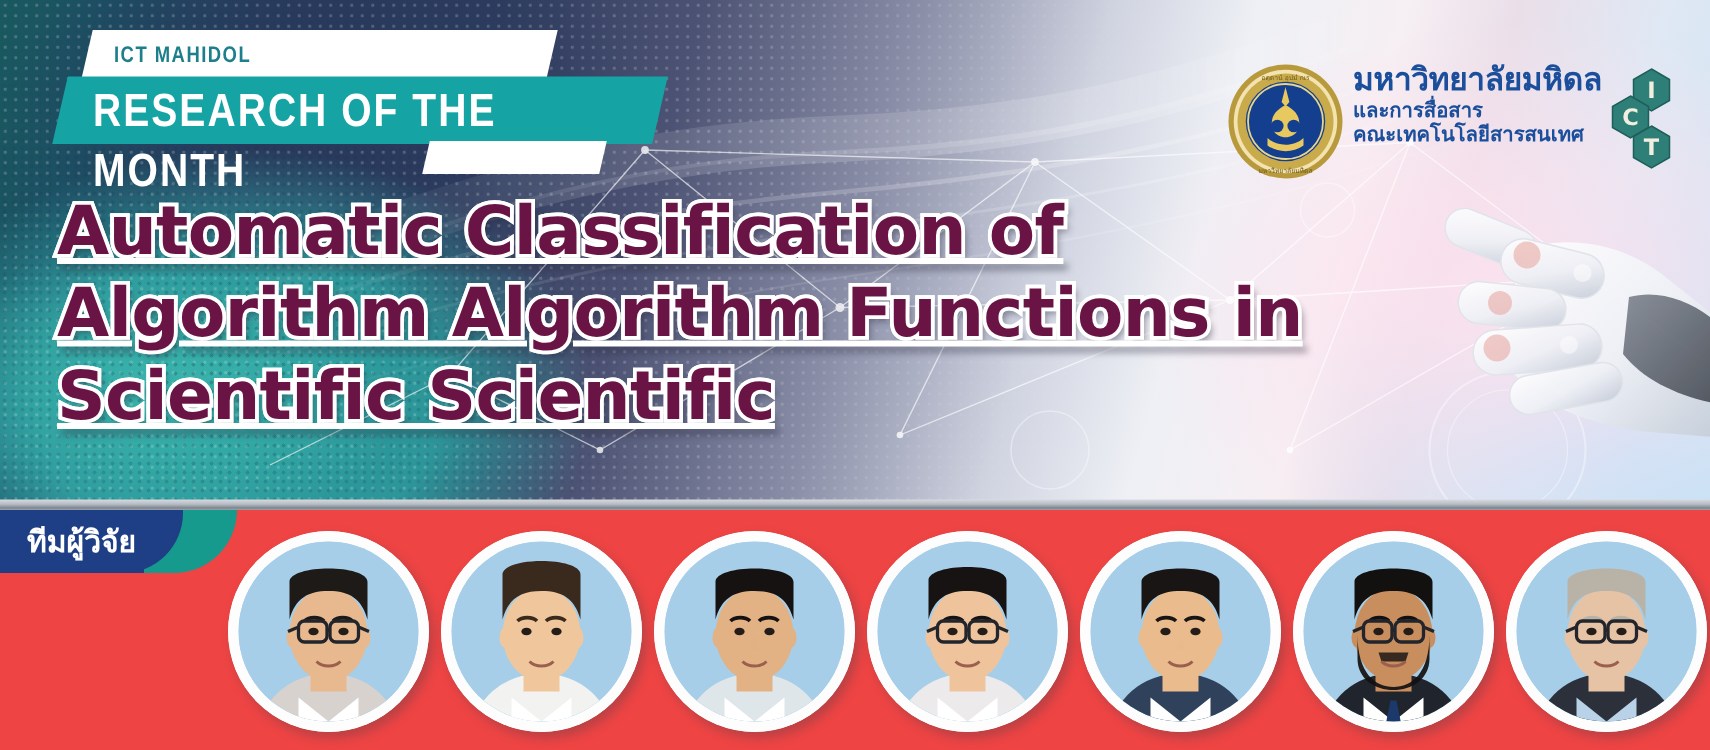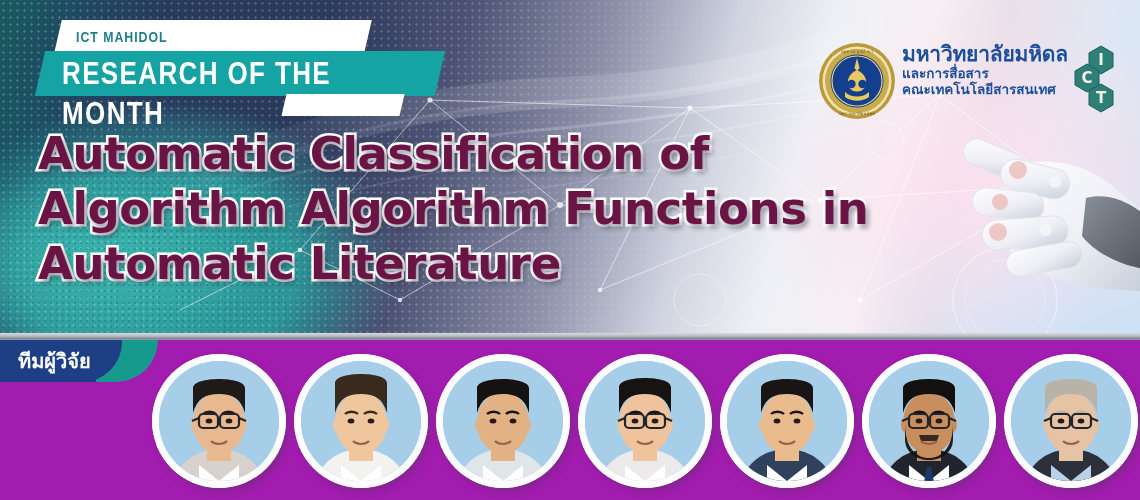--- a/index.html
+++ b/index.html
@@ -94,30 +94,30 @@
   
   .title{
     position:absolute;left:38px;top:126px;width:880px;
     font-family:"DejaVu Sans",sans-serif;
     font-weight:bold;font-size:45px;line-height:55px;letter-spacing:-.4px;
     color:#6a1446;
     -webkit-text-stroke:5px #ffffff;
     paint-order:stroke fill;
     text-shadow:3px 4px 5px rgba(40,40,60,.45);
   }
-  .title-inner{position:relative;}
+  .title-inner{position:relative;text-decoration:underline;}
 
   
   .divider{
     position:absolute;left:0;top:333px;width:1140px;height:7px;
     background:linear-gradient(180deg,#d8dade 0%,#b6bcc4 45%,#7d868f 80%,#9aa2ab 100%);
   }
 
   
-  .team{position:absolute;left:0;top:340px;width:1140px;height:160px;background:#a21caf;}
+  .team{position:absolute;left:0;top:340px;width:1140px;height:160px;background:#ef4444;}
   .team-tag{
     position:absolute;left:0;top:0;width:150px;height:42px;
     background:#1e3f86;border-bottom-right-radius:44px;
   }
   .team-tag-teal{
     position:absolute;left:96px;top:0;width:62px;height:42px;
     background:#169a8e;border-bottom-right-radius:46px;
   }
   .team-tag-blue{
     position:absolute;left:0;top:0;width:122px;height:42px;
@@ -285,21 +285,21 @@
           <text x="30" y="21">I</text>
           <text x="16" y="39">C</text>
           <text x="30" y="59">T</text>
         </g>
       </svg>
     </div>
 
     <div class="title">
       <div class="title-inner">Automatic Classification of</div>
       <div class="title-inner">Algorithm Algorithm Functions in</div>
-      <div class="title-inner">Automatic Literature</div>
+      <div class="title-inner">Scientific Scientific</div>
     </div>
   </div>
 
   <div class="divider"></div>
 
   <div class="team">
     <div class="team-tag"></div>
     <div class="team-tag-teal"></div>
     <div class="team-tag-blue"></div>
     <div class="team-tag-text">ทีมผู้วิจัย</div>

